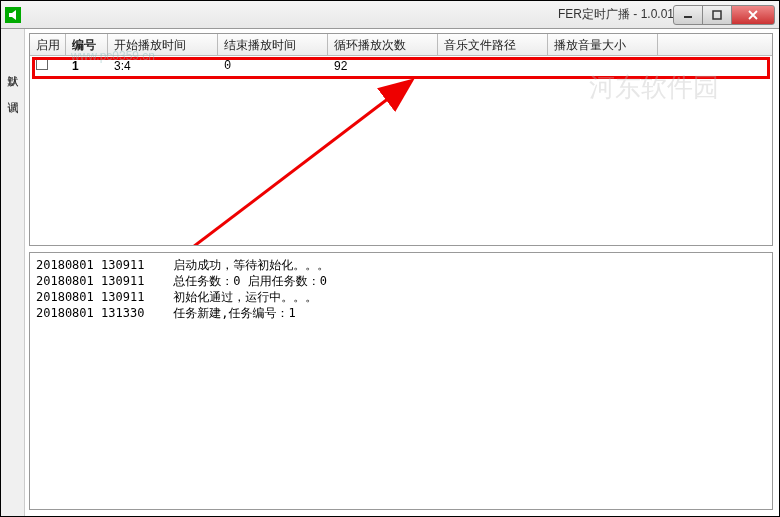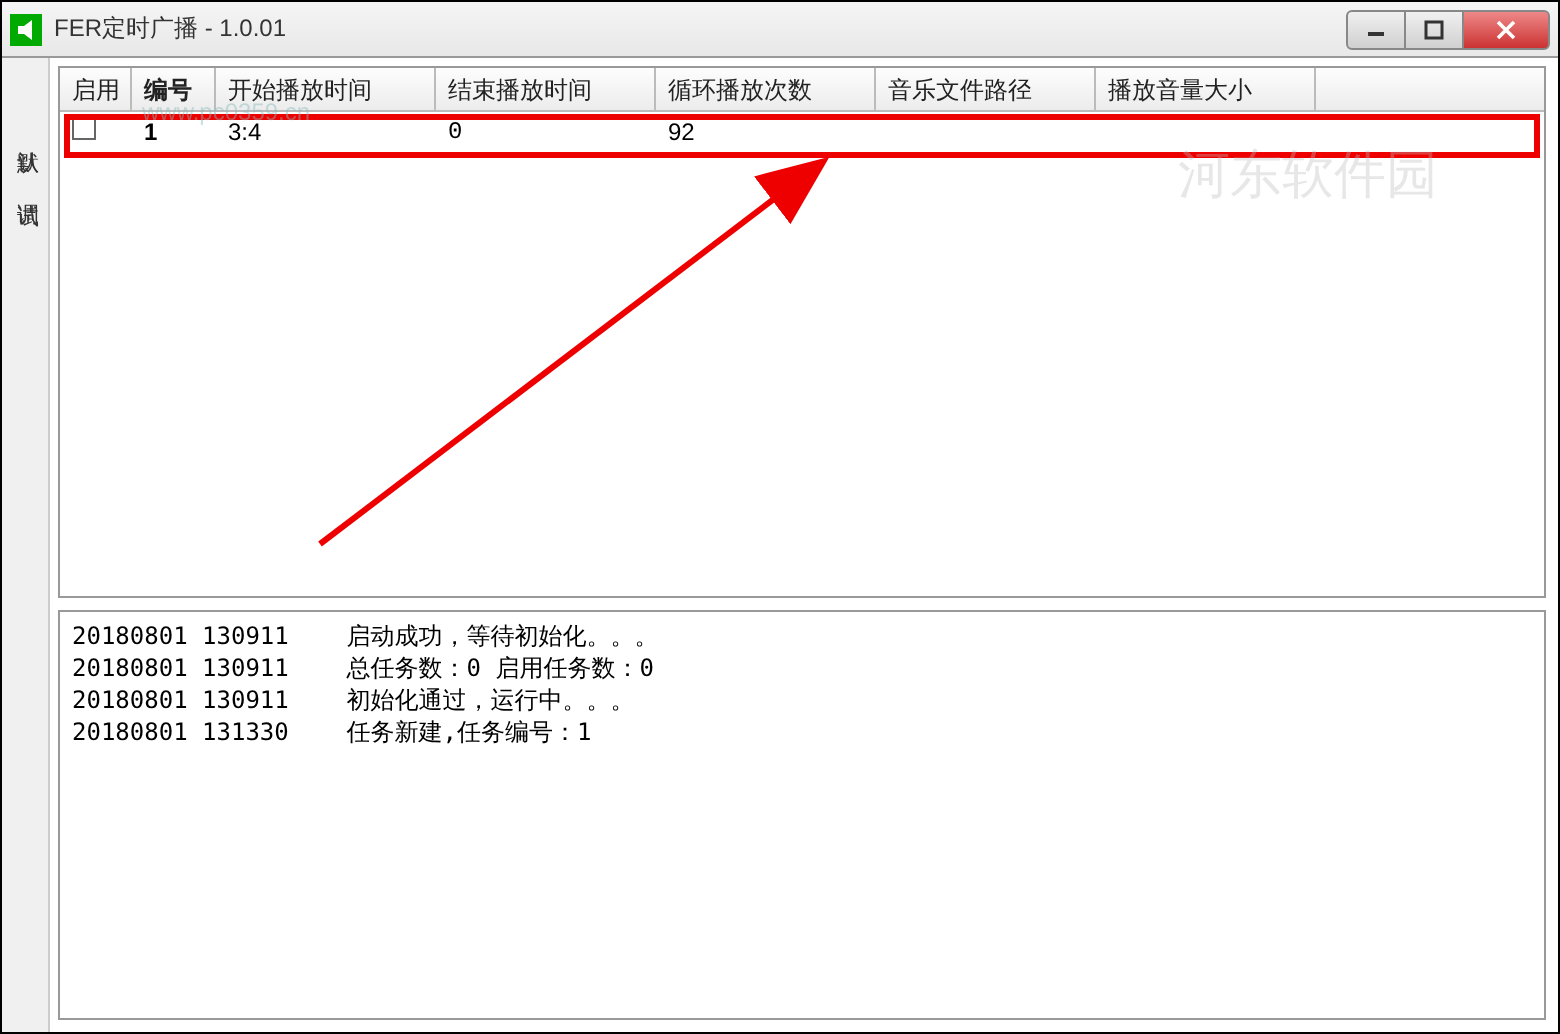--- a/index.html
+++ b/index.html
@@ -29,20 +29,21 @@
       margin-right: 6px;
       display: flex;
       align-items: center;
       justify-content: center;
       color: #fff;
       font-size: 10px;
     }
     .title-text {
       flex: 1;
       color: #333;
+      text-align: right;
     }
     .win-controls {
       display: flex;
       height: 20px;
     }
     .win-btn {
       width: 30px;
       height: 20px;
       border: 1px solid #888;
       background: linear-gradient(to bottom, #f0f0f0, #d0d0d0);
@@ -145,21 +146,21 @@
     }
     .arrow-overlay {
       position: absolute;
       top: 38px;
       left: 120px;
       width: 280px;
       height: 210px;
       pointer-events: none;
     }
     .log-area {
-      height: 205px;
+      height: 258px;
       margin-top: 6px;
       border: 1px solid #999;
       background: #fff;
       padding: 4px 6px;
       font-family: SimSun, monospace;
       font-size: 12px;
       line-height: 16px;
       white-space: pre;
       overflow: hidden;
     }

